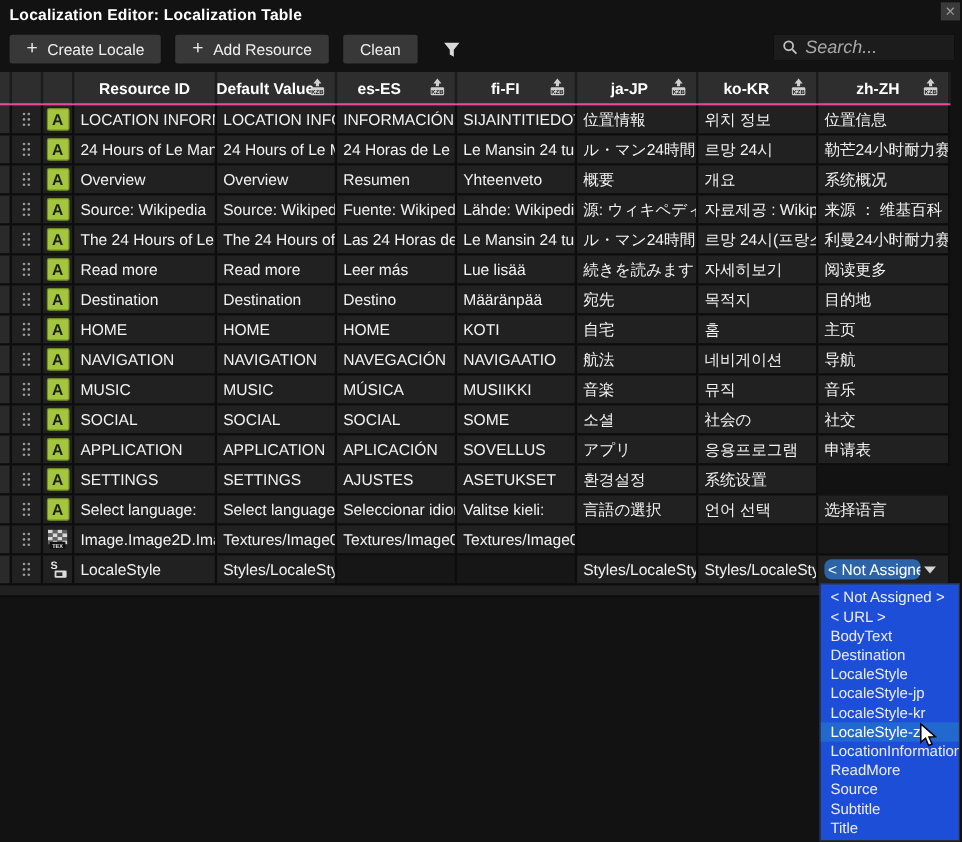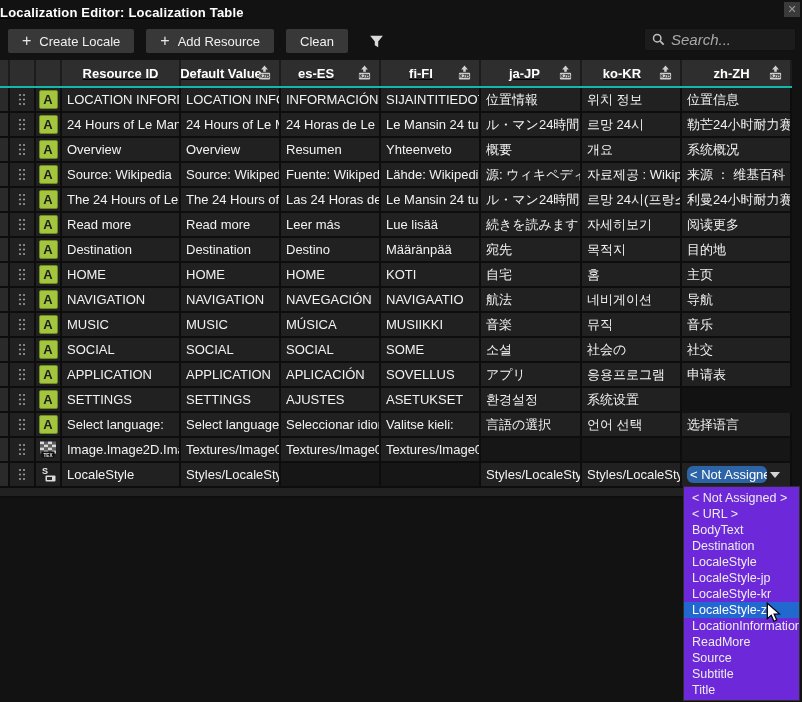--- a/index.html
+++ b/index.html
@@ -3,37 +3,37 @@
 <meta charset="utf-8">
 <style>
   html,body{margin:0;padding:0;}
   body{
     width:802px;height:702px;position:relative;overflow:hidden;
     background:#121212;
     font-family:"Liberation Sans","DejaVu Sans",sans-serif;
     -webkit-font-smoothing:antialiased;
   }
   
-  .titlebar{position:absolute;top:0;left:0;right:0;height:24px;display:flex;align-items:center;padding-left:0;text-decoration:underline;}
+  .titlebar{position:absolute;top:0;left:0;right:0;height:24px;display:flex;align-items:center;padding-left:8px;}
   .title{color:#ffffff;font-size:13px;font-weight:700;letter-spacing:.2px;}
   .close-btn{position:absolute;top:2px;right:2px;width:16px;height:15px;background:#3a3a3a;
     color:#9a9a9a;font-size:11px;font-weight:700;display:flex;align-items:center;justify-content:center;cursor:default;}
   
   .toolbar{position:absolute;top:26px;left:0;right:0;height:30px;display:flex;align-items:center;padding-left:8px;}
   .tbtn{background:#383838;color:#f0f0f0;font-size:13px;height:24px;padding:0 14px;margin-right:12px;
     display:flex;align-items:center;gap:8px;border-radius:2px;}
   .tbtn .plus{font-size:16px;font-weight:400;color:#e8e8e8;line-height:1;}
   .funnel{margin-left:8px;display:flex;align-items:center;}
   .searchbox{position:absolute;right:6px;top:2px;width:152px;height:23px;background:#1c1c1c;
     border:1px solid #101010;display:flex;align-items:center;padding:0 7px;gap:6px;box-sizing:border-box;}
   .search-ph{color:#a8a8a8;font-size:15px;font-style:italic;}
   
   .grid-cols{display:grid;grid-template-columns:10px 26px 26px 119px 100px 100px 100px 101px 100px 110px;}
   .thead{position:absolute;top:60px;left:0;width:792px;height:26px;background:#2e2e2e;
-    border-bottom:2px solid #14b8a6;text-decoration:underline;}
+    border-bottom:2px solid #ec4899;}
   .th{position:relative;display:flex;align-items:center;justify-content:center;color:#ffffff;
     font-size:13px;font-weight:700;border-right:2px solid #1c1c1c;overflow:hidden;white-space:nowrap;height:26px;box-sizing:border-box;}
   .th .kzb{position:absolute;right:6px;top:5px;}
   .rows{position:absolute;top:88px;left:0;width:792px;}
   .row{height:25px;}
   .cell{background:#212121;border-right:2px solid #0d0d0d;border-bottom:2px solid #0d0d0d;
     color:#f2f2f2;font-size:13px;display:flex;align-items:center;padding:0 5px;
     overflow:hidden;white-space:nowrap;box-sizing:border-box;height:25px;}
   .cell.gutter{background:#2a2a2a;padding:0;}
   .cell.handle,.cell.icon{justify-content:center;padding:0;}
@@ -41,21 +41,21 @@
   .strip{position:absolute;top:488px;left:0;width:792px;height:8px;background:#212121;border-bottom:2px solid #0d0d0d;}
   
   .ticon-text{width:17px;height:17px;background:#a4c63e;border:1px solid #6f8c22;border-radius:2px;
     color:#1d1d1d;font-size:13px;font-weight:700;display:flex;align-items:center;justify-content:center;line-height:1;}
   
   .dd-wrap{display:flex;width:100%;height:100%;align-items:center;justify-content:space-between;}
   .dd-sel{background:#2d64a8;color:#ffffff;padding:1px 3px;white-space:nowrap;overflow:hidden;max-width:74px;font-size:13px;border-radius:6px;}
   .dd-arrow{width:0;height:0;border-left:5px solid transparent;border-right:5px solid transparent;
     border-top:6px solid #d4d4d4;margin-right:5px;}
   
-  .popup{position:absolute;left:683px;top:486px;width:117px;background:#6d28d9;border:1px solid #2e2e2e;
+  .popup{position:absolute;left:683px;top:486px;width:117px;background:#1d4ed8;border:1px solid #2e2e2e;
     padding:3px 0 2px 0;z-index:5;box-sizing:border-box;}
   .popup-item{height:16px;line-height:16px;font-size:12.5px;color:#ededed;padding-left:8px;
     white-space:nowrap;overflow:hidden;}
   .popup-item.hl{background:#2269cf;color:#ffffff;}
   .cursor{position:absolute;left:766px;top:602px;z-index:9;}
 </style>
 </head>
 <body>
 
 <div class="titlebar">

